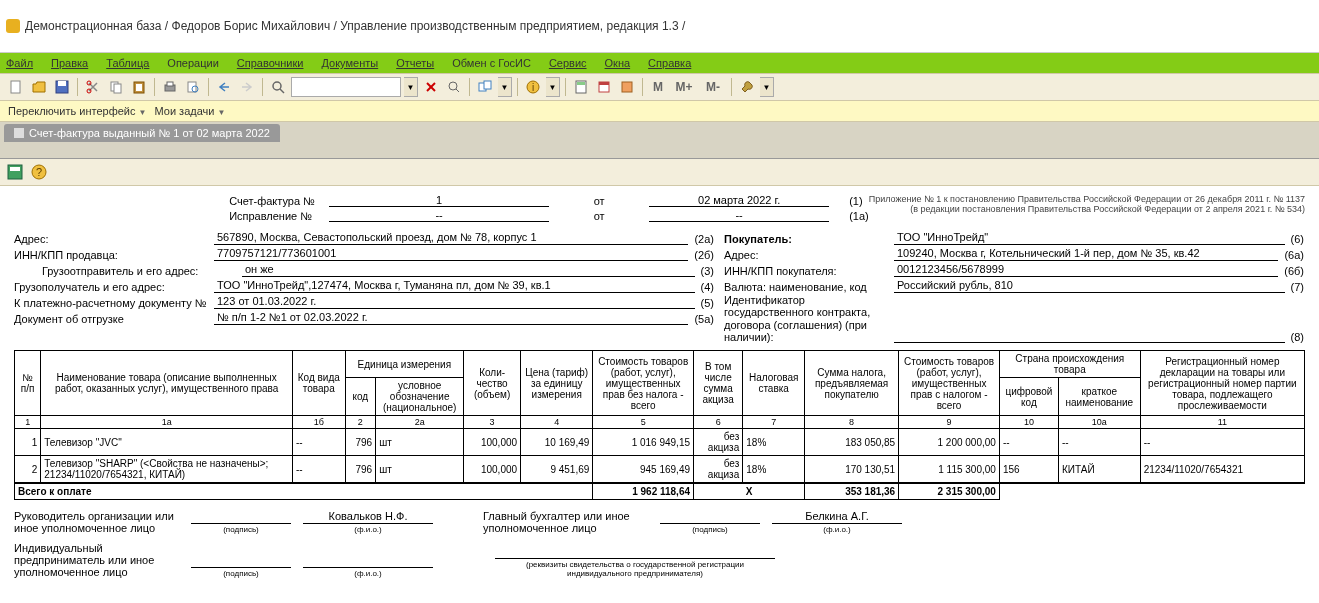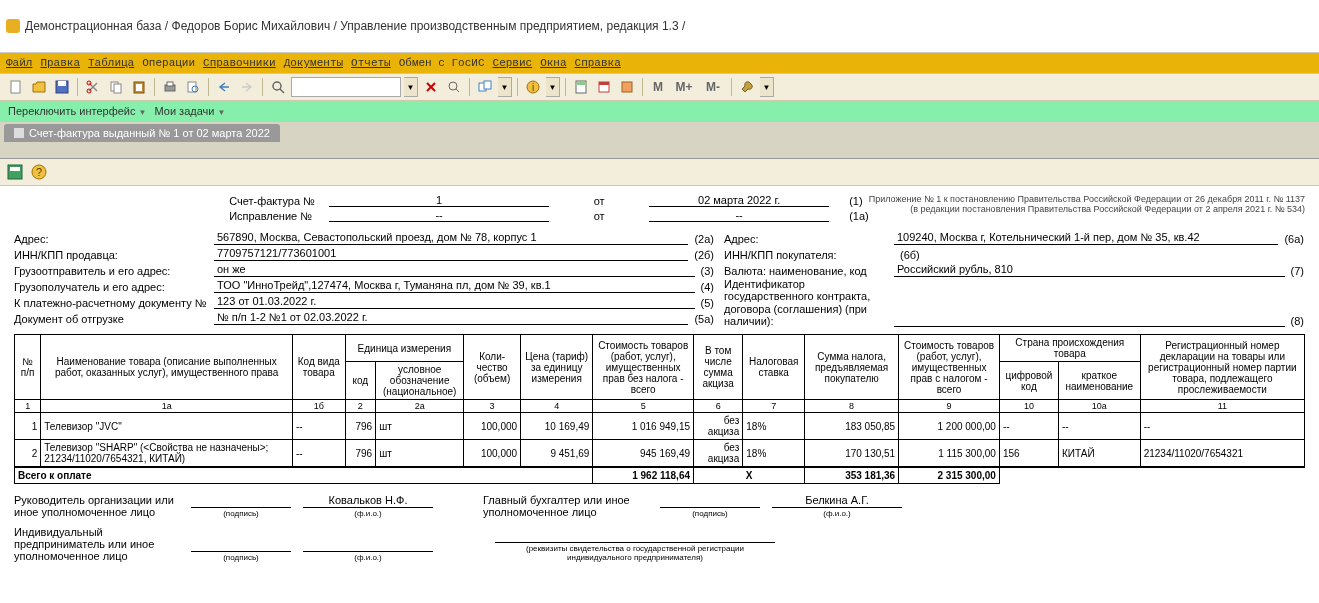--- a/index.html
+++ b/index.html
@@ -1,28 +1,28 @@
 <!DOCTYPE html>
 <html><head>
 <meta charset="utf-8">
 <style>
   * { box-sizing: border-box; margin: 0; padding: 0; }
   body { font-family: Arial, sans-serif; font-size: 11px; background: #fff; overflow: hidden; width: 1319px; height: 603px; }
   .title-bar { background: #fff; padding: 19px 6px; display: flex; align-items: center; gap: 5px; border-bottom: 1px solid #ccc; }
   .title-bar .logo { width: 14px; height: 14px; background: #e8b020; border-radius: 3px; display: inline-block; }
   .title-text { color: #333; font-size: 12px; }
-  .menu-bar { background: #eab308; padding: 4px 6px; display: flex; gap: 8px; border-bottom: 1px solid #d0c8a8; font-family: Liberation Mono, monospace; }
+  .menu-bar { background: #84cc16; padding: 4px 6px; display: flex; gap: 18px; border-bottom: 1px solid #d0c8a8; }
   .menu-item { color: #333; cursor: pointer; }
   .menu-item .ul { text-decoration: underline; }
   .toolbar { background: #f3eedc; padding: 3px 6px; display: flex; align-items: center; gap: 3px; border-bottom: 1px solid #d0c8a8; }
   .tb-btn { width: 20px; height: 20px; display: inline-flex; align-items: center; justify-content: center; cursor: pointer; border-radius: 2px; }
   .tb-sep { width: 1px; height: 18px; background: #c0b890; margin: 0 2px; }
   .tb-input { width: 110px; height: 20px; border: 1px solid #aaa; background: #fff; padding: 0 4px; }
   .tb-dd { width: 14px; height: 20px; border: 1px solid #aaa; border-left: none; background: #ece5cc; display: inline-flex; align-items: center; justify-content: center; font-size: 8px; }
-  .secondary-bar { background: #86efac; padding: 4px 8px; display: flex; align-items: center; gap: 8px; border-bottom: 1px solid #d0c8a8; }
+  .secondary-bar { background: #fef9c3; padding: 4px 8px; display: flex; align-items: center; gap: 8px; border-bottom: 1px solid #d0c8a8; }
   .sec-link { color: #333; cursor: pointer; }
   .sec-dd { font-size: 8px; color: #666; }
   .tab-bar { background: #d8d4c4; padding: 2px 4px 16px; display: flex; border-bottom: 1px solid #999; }
   .tab { background: #999; color: #fff; padding: 3px 10px; border-radius: 3px 3px 0 0; display: flex; align-items: center; gap: 5px; font-size: 11px; }
   .tab-icon { width: 10px; height: 10px; background: #ddd; display: inline-block; }
   .sub-toolbar { background: #f3eedc; padding: 4px 6px; display: flex; align-items: center; gap: 6px; border-bottom: 1px solid #d0c8a8; }
   .stb-icon { width: 18px; height: 18px; display: inline-flex; align-items: center; justify-content: center; cursor: pointer; }
   .doc-area { padding: 8px 14px; background: #fff; }
   .doc-header { display: flex; justify-content: flex-end; margin-bottom: 6px; }
   .hdr-left { }
@@ -260,21 +260,21 @@
           <span class="info-lbl" style="width: 200px;">Адрес:</span>
           <span class="info-val">567890, Москва, Севастопольский проезд, дом № 78, корпус 1</span>
           <span class="info-num">(2а)</span>
         </div>
         <div class="info-row">
           <span class="info-lbl" style="width: 200px;">ИНН/КПП продавца:</span>
           <span class="info-val">7709757121/773601001</span>
           <span class="info-num">(2б)</span>
         </div>
         <div class="info-row">
-          <span class="info-lbl" style="width: 200px;">Грузоотправитель и его адрес:</span>
+          <span class="info-lbl" style="width: 200px; margin-left: 28px;">Грузоотправитель и его адрес:</span>
           <span class="info-val">он же</span>
           <span class="info-num">(3)</span>
         </div>
         <div class="info-row">
           <span class="info-lbl" style="width: 200px;">Грузополучатель и его адрес:</span>
           <span class="info-val">ТОО "ИнноТрейд",127474, Москва г, Туманяна пл, дом № 39, кв.1</span>
           <span class="info-num">(4)</span>
         </div>
         <div class="info-row">
           <span class="info-lbl" style="width: 200px;">К платежно-расчетному документу №</span>
@@ -282,26 +282,32 @@
           <span class="info-num">(5)</span>
         </div>
         <div class="info-row">
           <span class="info-lbl" style="width: 200px;">Документ об отгрузке</span>
           <span class="info-val">№ п/п 1-2 №1 от 02.03.2022 г.</span>
           <span class="info-num">(5а)</span>
         </div>
       </div>
     <div class="info-col" style="width:580px" id="fields-right">
         <div class="info-row">
+          <span class="info-lbl bold" style="width: 170px;">Покупатель:</span>
+          <span class="info-val">ТОО "ИнноТрейд"</span>
+          <span class="info-num">(6)</span>
+        </div>
+        <div class="info-row">
           <span class="info-lbl" style="width: 170px;">Адрес:</span>
           <span class="info-val">109240, Москва г, Котельнический 1-й пер, дом № 35, кв.42</span>
           <span class="info-num">(6а)</span>
         </div>
         <div class="info-row">
           <span class="info-lbl" style="width: 170px;">ИНН/КПП покупателя:</span>
+          <span class="info-val">0012123456/5678999</span>
           <span class="info-num">(6б)</span>
         </div>
         <div class="info-row">
           <span class="info-lbl" style="width: 170px;">Валюта: наименование, код</span>
           <span class="info-val">Российский рубль, 810</span>
           <span class="info-num">(7)</span>
         </div>
         <div class="info-row">
           <span class="info-lbl" style="width: 170px;">Идентификатор государственного контракта,</span>
         </div>

